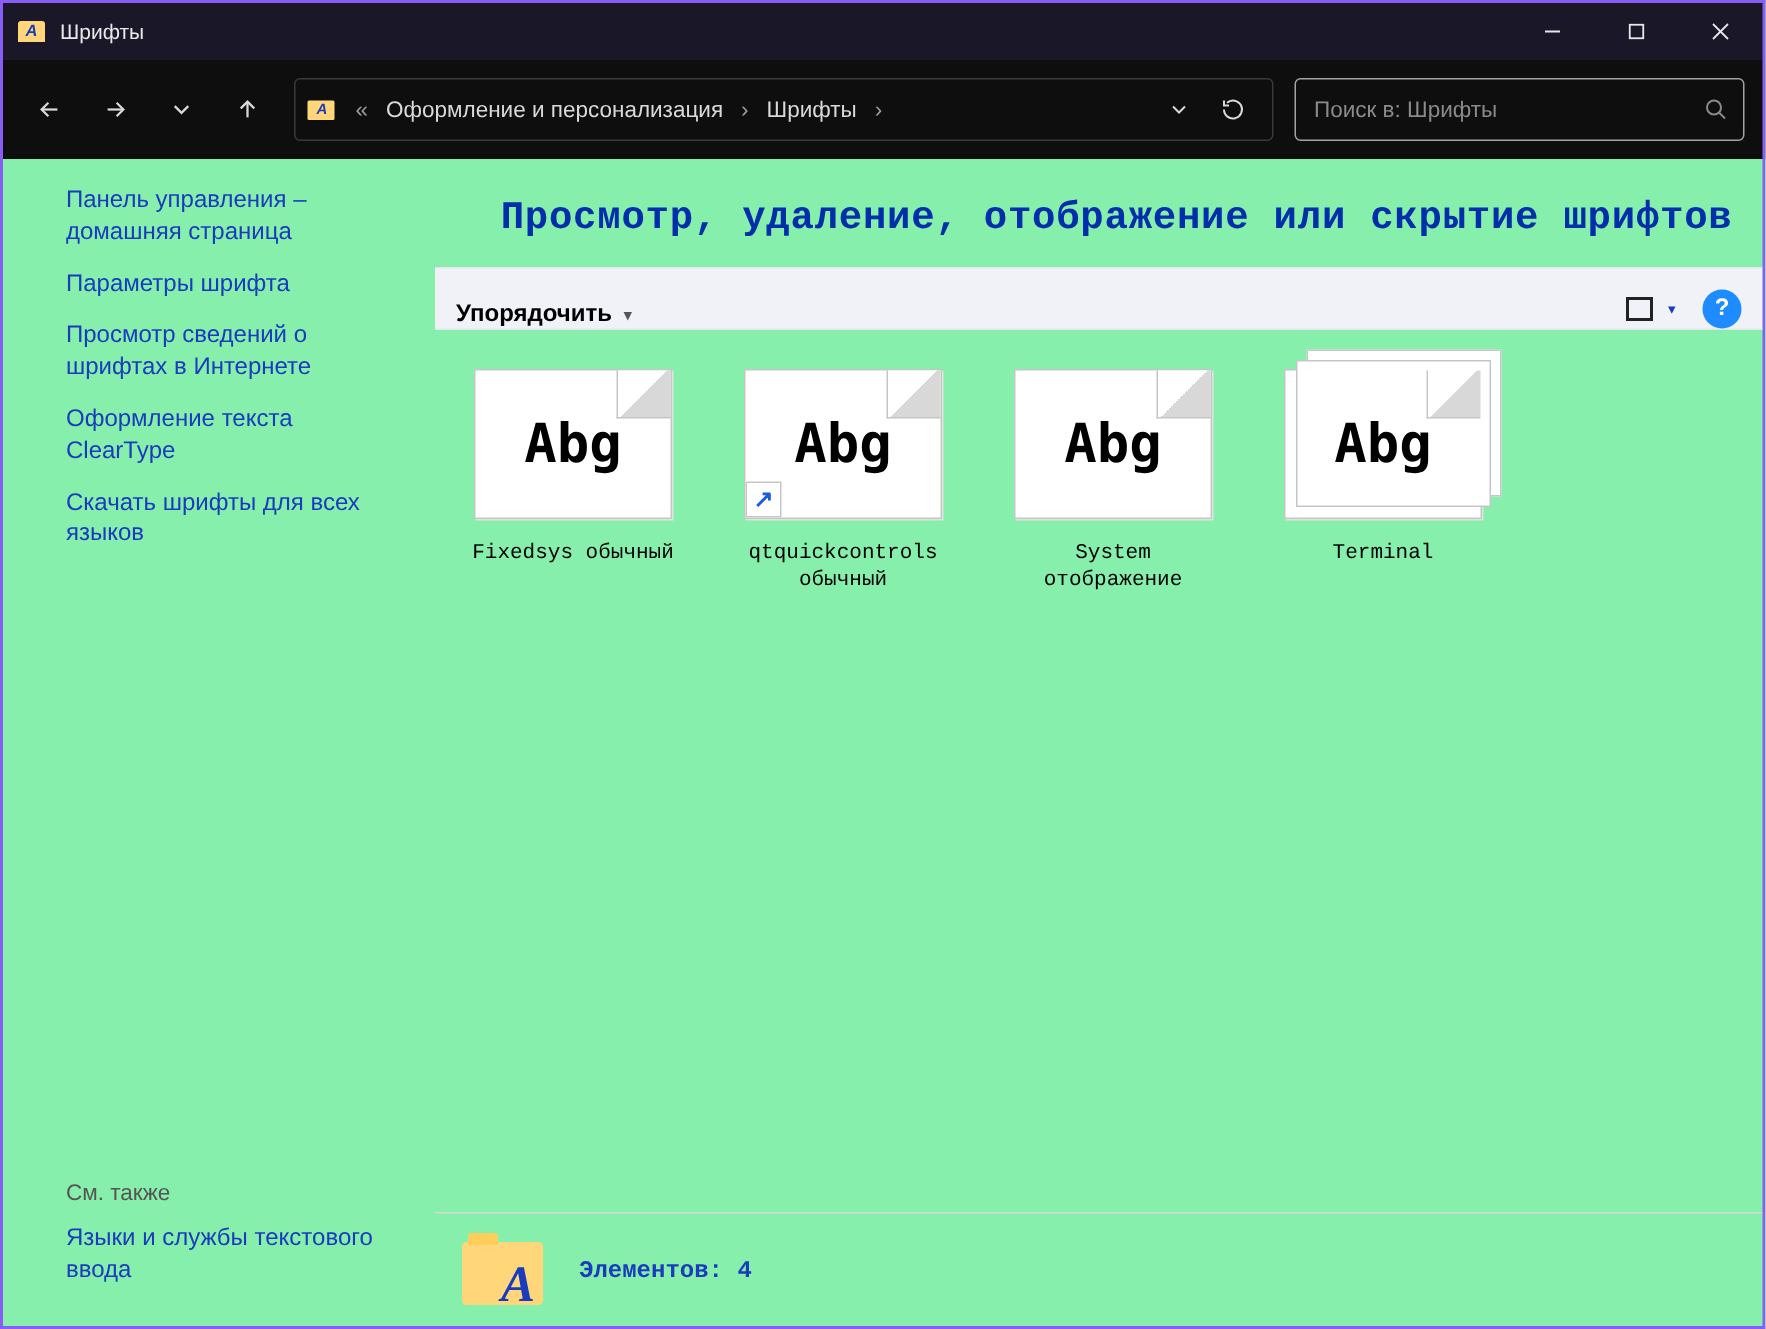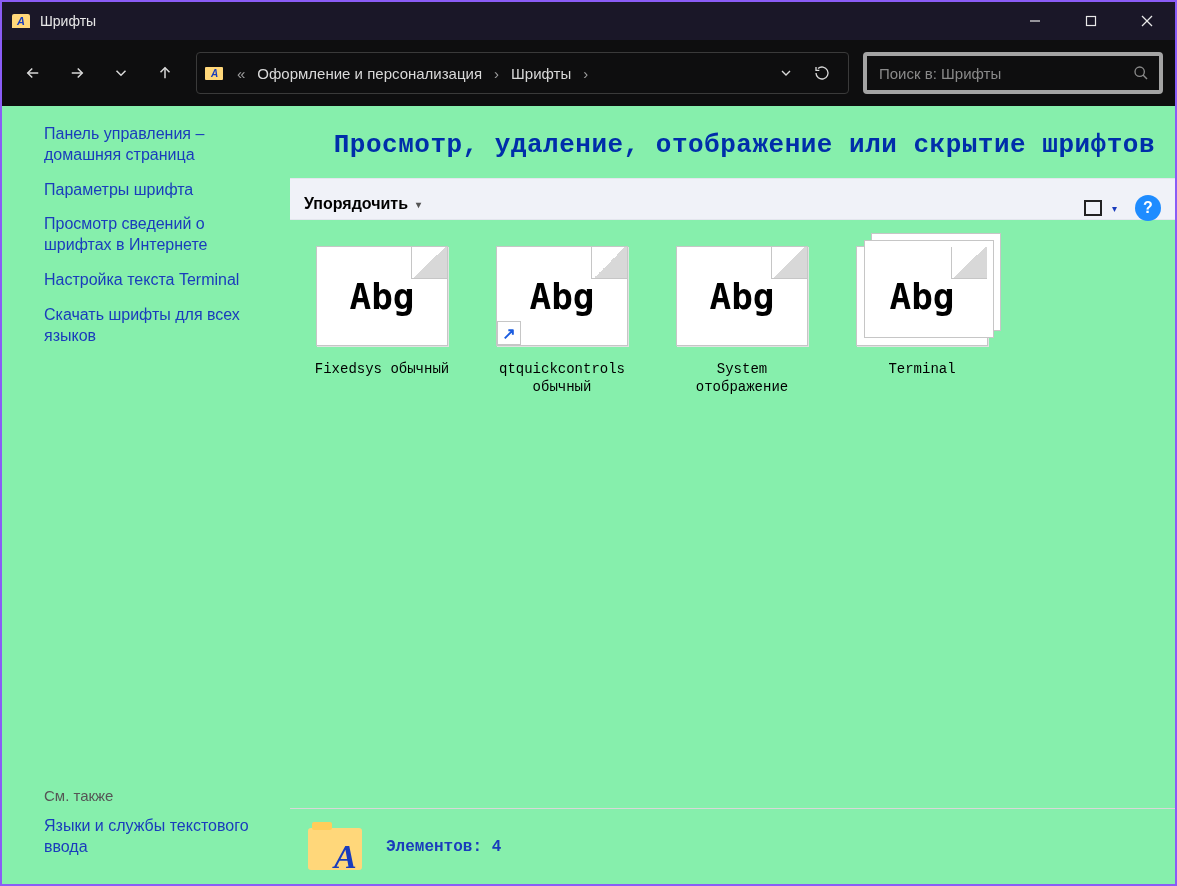--- a/index.html
+++ b/index.html
@@ -63,21 +63,21 @@
   .address .folder-icon{position:relative;width:18px;height:18px;margin-right:8px;}
   .address .folder-icon .fold{width:18px;height:13px;background:#ffd77a;border-radius:1px;position:absolute;top:3px;}
   .address .folder-icon .a{position:absolute;left:6px;top:4px;color:#1a3cbc;font-weight:bold;font-size:10px;font-style:italic;}
   .address .crumb{padding:0 6px;white-space:nowrap;font-size:15px;}
   .address .sep{opacity:.7;}
   .address .spacer{flex:1;}
   .address .addr-btn{width:36px;height:36px;display:flex;align-items:center;justify-content:center;color:var(--nav-text);}
   .address .addr-btn svg{width:16px;height:16px;stroke:currentColor;fill:none;stroke-width:2;}
 
   .search{
-    width:300px;height:42px;border:4px solid #a3a3a3;border-radius:4px;
+    width:300px;height:42px;border:1px solid #a3a3a3;border-radius:4px;
     display:flex;align-items:center;padding:0 10px;color:#8a8a8a;
     margin-left:8px;
   }
   .search input{
     flex:1;background:transparent;border:none;outline:none;color:#ddd;font-size:15px;
   }
   .search input::placeholder{color:#8a8a8a;}
   .search svg{width:16px;height:16px;stroke:#8a8a8a;fill:none;stroke-width:2;}
 
   
@@ -102,21 +102,21 @@
   
   .main{flex:1;display:flex;flex-direction:column;}
   .heading{
     color:var(--heading-blue);font-size:26px;font-weight:bold;
     text-align:right;padding:24px 20px 18px;
     font-family:"Courier New",monospace;
     letter-spacing:0.5px;
   }
   .toolbar{
     height:42px;background:var(--toolbar-bg);
-    display:flex;align-items:flex-start;padding:16px 14px;
+    display:flex;align-items:flex-end;padding:0 14px;
     border-top:1px solid #e4e6ee;border-bottom:1px solid #e4e6ee;
   }
   .toolbar .organize{display:flex;align-items:center;gap:8px;font-size:16px;font-weight:600;}
   .toolbar .organize .caret{font-size:10px;color:#555;}
   .toolbar .right{margin-left:auto;display:flex;align-items:center;gap:18px;}
   .toolbar .view-btn{display:flex;align-items:center;gap:10px;}
   .toolbar .view-btn .pane{width:18px;height:16px;border:2px solid #222;display:inline-block;}
   .toolbar .view-btn .caret{font-size:10px;color:#1a3cbc;}
   .toolbar .help{
     width:26px;height:26px;border-radius:50%;background:#1e8cff;color:#fff;
@@ -253,21 +253,21 @@
       </svg>
   </div>
 </div>
 
 <div class="body">
 
   <div class="sidenav">
     <a>Панель управления – домашняя страница</a>
     <a>Параметры шрифта</a>
     <a>Просмотр сведений о шрифтах в Интернете</a>
-    <a>Настройка текста Terminal</a>
+    <a>Оформление текста ClearType</a>
     <a>Скачать шрифты для всех языков</a>
     <div class="spacer"></div>
     <div class="see-also">См. также</div>
     <a>Языки и службы текстового ввода</a>
   </div>
 
   <div class="main">
     <div class="heading">Просмотр, удаление, отображение или скрытие шрифтов</div>
 
     <div class="toolbar">

